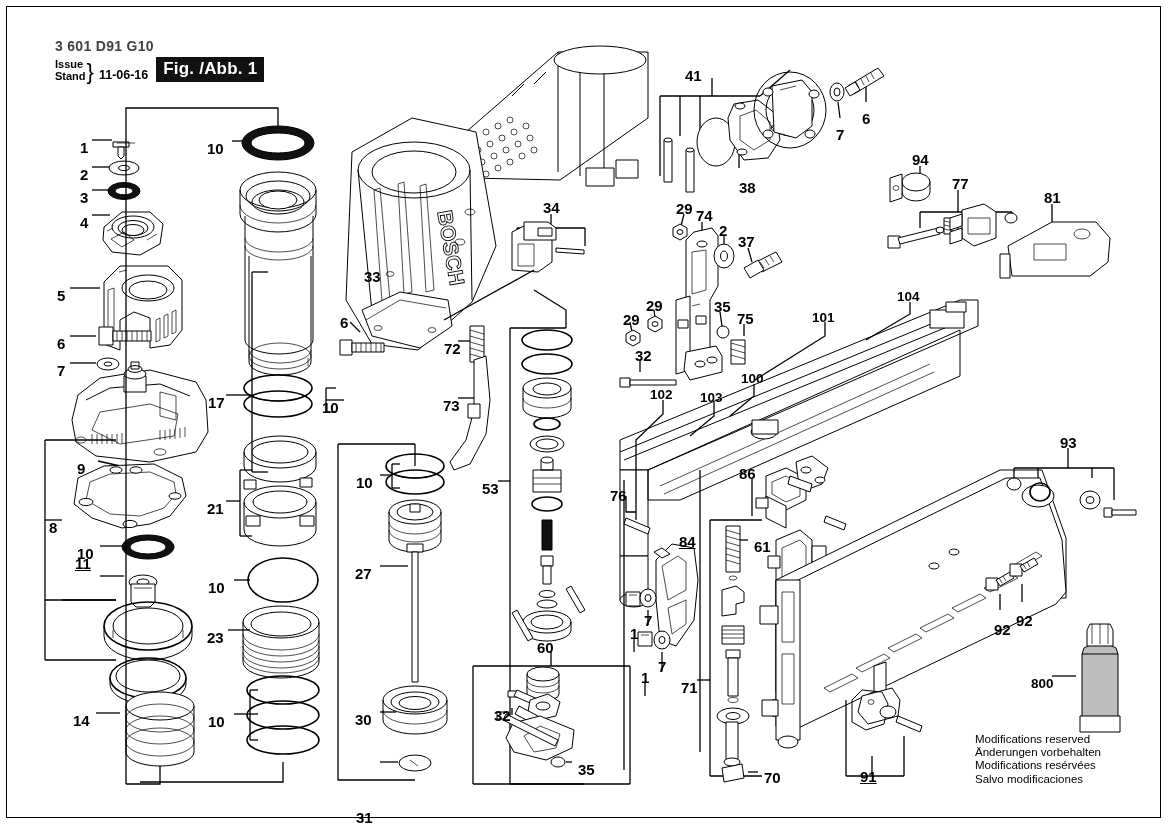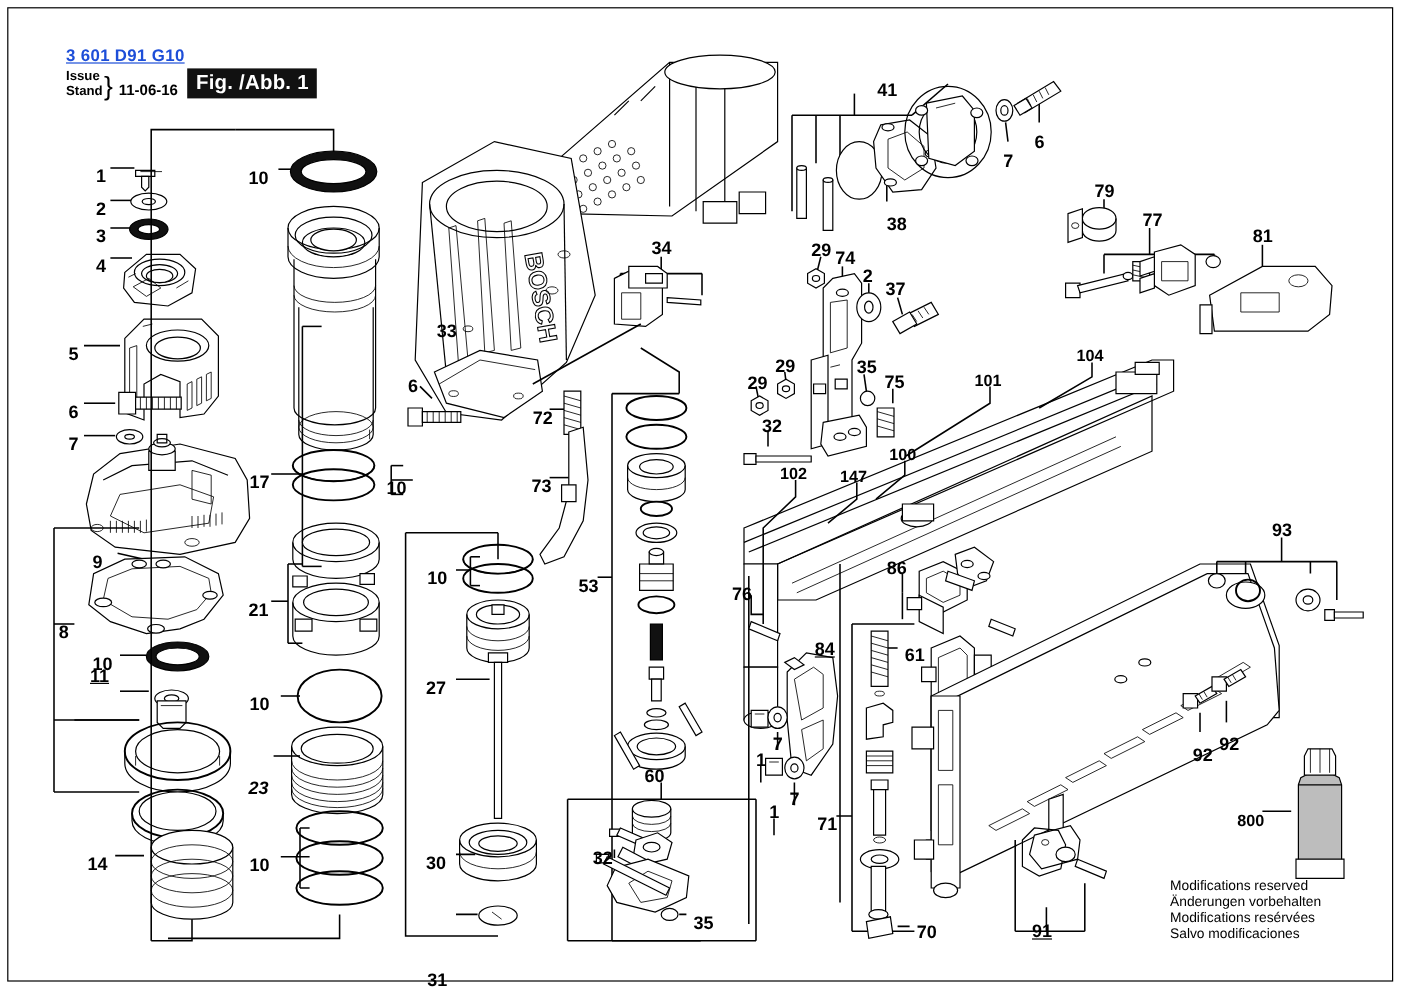--- a/index.html
+++ b/index.html
@@ -8,21 +8,21 @@
   #page{
     position:relative;width:1169px;height:826px;background:#fff;
     overflow:hidden;
   }
   #frame{
     position:absolute;left:6px;top:6px;width:1155px;height:812px;
     border:1px solid #000;box-sizing:border-box;pointer-events:none;
   }
   
   #hdr{position:absolute;left:55px;top:38px;}
-  #partno{font-size:14px;font-weight:bold;letter-spacing:.3px;color:#1d4ed8;white-space:nowrap;text-decoration:underline;}
+  #partno{font-size:14px;font-weight:bold;letter-spacing:.3px;color:#404040;white-space:nowrap;}
   #issrow{display:flex;align-items:flex-end;margin-top:3px;}
   #issstand{font-size:11px;line-height:11.5px;font-weight:bold;color:#000;}
   #brace{font-size:22px;line-height:21px;margin:0 2px 0 1px;font-weight:normal;}
   #issdate{font-size:12.5px;font-weight:bold;margin-left:3px;white-space:nowrap;}
   #figbox{
     margin-left:8px;background:#111;color:#fff;font-size:17px;font-weight:bold;
     padding:2px 7px 3px 7px;white-space:nowrap;letter-spacing:.2px;
   }
   
   #footer{position:absolute;left:975px;top:733px;font-size:11.5px;line-height:13.2px;color:#000;white-space:nowrap;}
@@ -843,65 +843,65 @@
       <div class="lbl" style="left: 49px; top: 520px;">8</div>
       <div class="lbl" style="left: 77px; top: 461px;">9</div>
       <div class="lbl" style="left: 77px; top: 546px;">10</div>
       <div class="lbl" style="left: 75px; top: 556px; text-decoration: underline;">11</div>
       <div class="lbl" style="left: 73px; top: 713px;">14</div>
       <div class="lbl" style="left: 207px; top: 141px;">10</div>
       <div class="lbl" style="left: 208px; top: 395px;">17</div>
       <div class="lbl" style="left: 322px; top: 400px;">10</div>
       <div class="lbl" style="left: 207px; top: 501px;">21</div>
       <div class="lbl" style="left: 208px; top: 580px;">10</div>
-      <div class="lbl" style="left: 207px; top: 650px; font-style: italic;">23</div>
+      <div class="lbl" style="left: 207px; top: 630px;">23</div>
       <div class="lbl" style="left: 208px; top: 714px;">10</div>
       <div class="lbl" style="left: 356px; top: 475px;">10</div>
       <div class="lbl" style="left: 355px; top: 566px;">27</div>
       <div class="lbl" style="left: 355px; top: 712px; text-align: center;">30</div>
       <div class="lbl" style="left: 356px; top: 762px; margin-top: 48px;">31</div>
       <div class="lbl" style="left: 364px; top: 269px;">33</div>
       <div class="lbl" style="left: 340px; top: 315px;">6</div>
       <div class="lbl" style="left: 444px; top: 341px;">72</div>
       <div class="lbl" style="left: 443px; top: 398px;">73</div>
       <div class="lbl" style="left: 482px; top: 481px;">53</div>
       <div class="lbl" style="left: 543px; top: 200px;">34</div>
       <div class="lbl" style="left: 537px; top: 640px;">60</div>
       <div class="lbl" style="left: 494px; top: 708px;">32</div>
       <div class="lbl" style="left: 578px; top: 762px;">35</div>
-      <div class="lbl" style="left: 731px; top: 68px; text-align: center;">41</div>
+      <div class="lbl" style="left: 685px; top: 68px; text-align: center;">41</div>
       <div class="lbl" style="left: 739px; top: 180px;">38</div>
       <div class="lbl" style="left: 836px; top: 127px;">7</div>
       <div class="lbl" style="left: 862px; top: 111px;">6</div>
       <div class="lbl" style="left: 676px; top: 201px;">29</div>
       <div class="lbl" style="left: 696px; top: 208px;">74</div>
       <div class="lbl" style="left: 719px; top: 223px;">2</div>
       <div class="lbl" style="left: 738px; top: 234px;">37</div>
       <div class="lbl" style="left: 623px; top: 312px;">29</div>
       <div class="lbl" style="left: 646px; top: 298px;">29</div>
       <div class="lbl" style="left: 635px; top: 348px;">32</div>
       <div class="lbl" style="left: 714px; top: 299px;">35</div>
       <div class="lbl" style="left: 737px; top: 311px;">75</div>
       <div class="lbl sm" style="left: 650px; top: 387px;">102</div>
-      <div class="lbl sm" style="left: 700px; top: 390px;">147</div>
+      <div class="lbl sm" style="left: 700px; top: 390px;">103</div>
       <div class="lbl sm" style="left: 741px; top: 371px;">100</div>
       <div class="lbl sm" style="left: 812px; top: 310px;">101</div>
       <div class="lbl sm" style="left: 897px; top: 289px;">104</div>
       <div class="lbl" style="left: 610px; top: 488px;">76</div>
       <div class="lbl" style="left: 739px; top: 466px;">86</div>
       <div class="lbl" style="left: 679px; top: 534px; text-decoration: underline;">84</div>
       <div class="lbl" style="left: 754px; top: 539px;">61</div>
       <div class="lbl" style="left: 630px; top: 626px;">1</div>
       <div class="lbl" style="left: 644px; top: 613px;">7</div>
       <div class="lbl" style="left: 641px; top: 670px;">1</div>
       <div class="lbl" style="left: 658px; top: 659px;">7</div>
       <div class="lbl" style="left: 681px; top: 680px;">71</div>
       <div class="lbl" style="left: 764px; top: 770px;">70</div>
       <div class="lbl" style="left: 860px; top: 769px; text-decoration: underline;">91</div>
-      <div class="lbl" style="left: 912px; top: 152px;">79</div>
+      <div class="lbl" style="left: 912px; top: 152px;">94</div>
       <div class="lbl" style="left: 952px; top: 176px;">77</div>
       <div class="lbl" style="left: 1044px; top: 190px;">81</div>
       <div class="lbl" style="left: 1060px; top: 435px;">93</div>
       <div class="lbl" style="left: 994px; top: 622px;">92</div>
       <div class="lbl" style="left: 1016px; top: 613px;">92</div>
       <div class="lbl sm" style="left: 1031px; top: 676px;">800</div>
     </div>
 
 </div>
 

